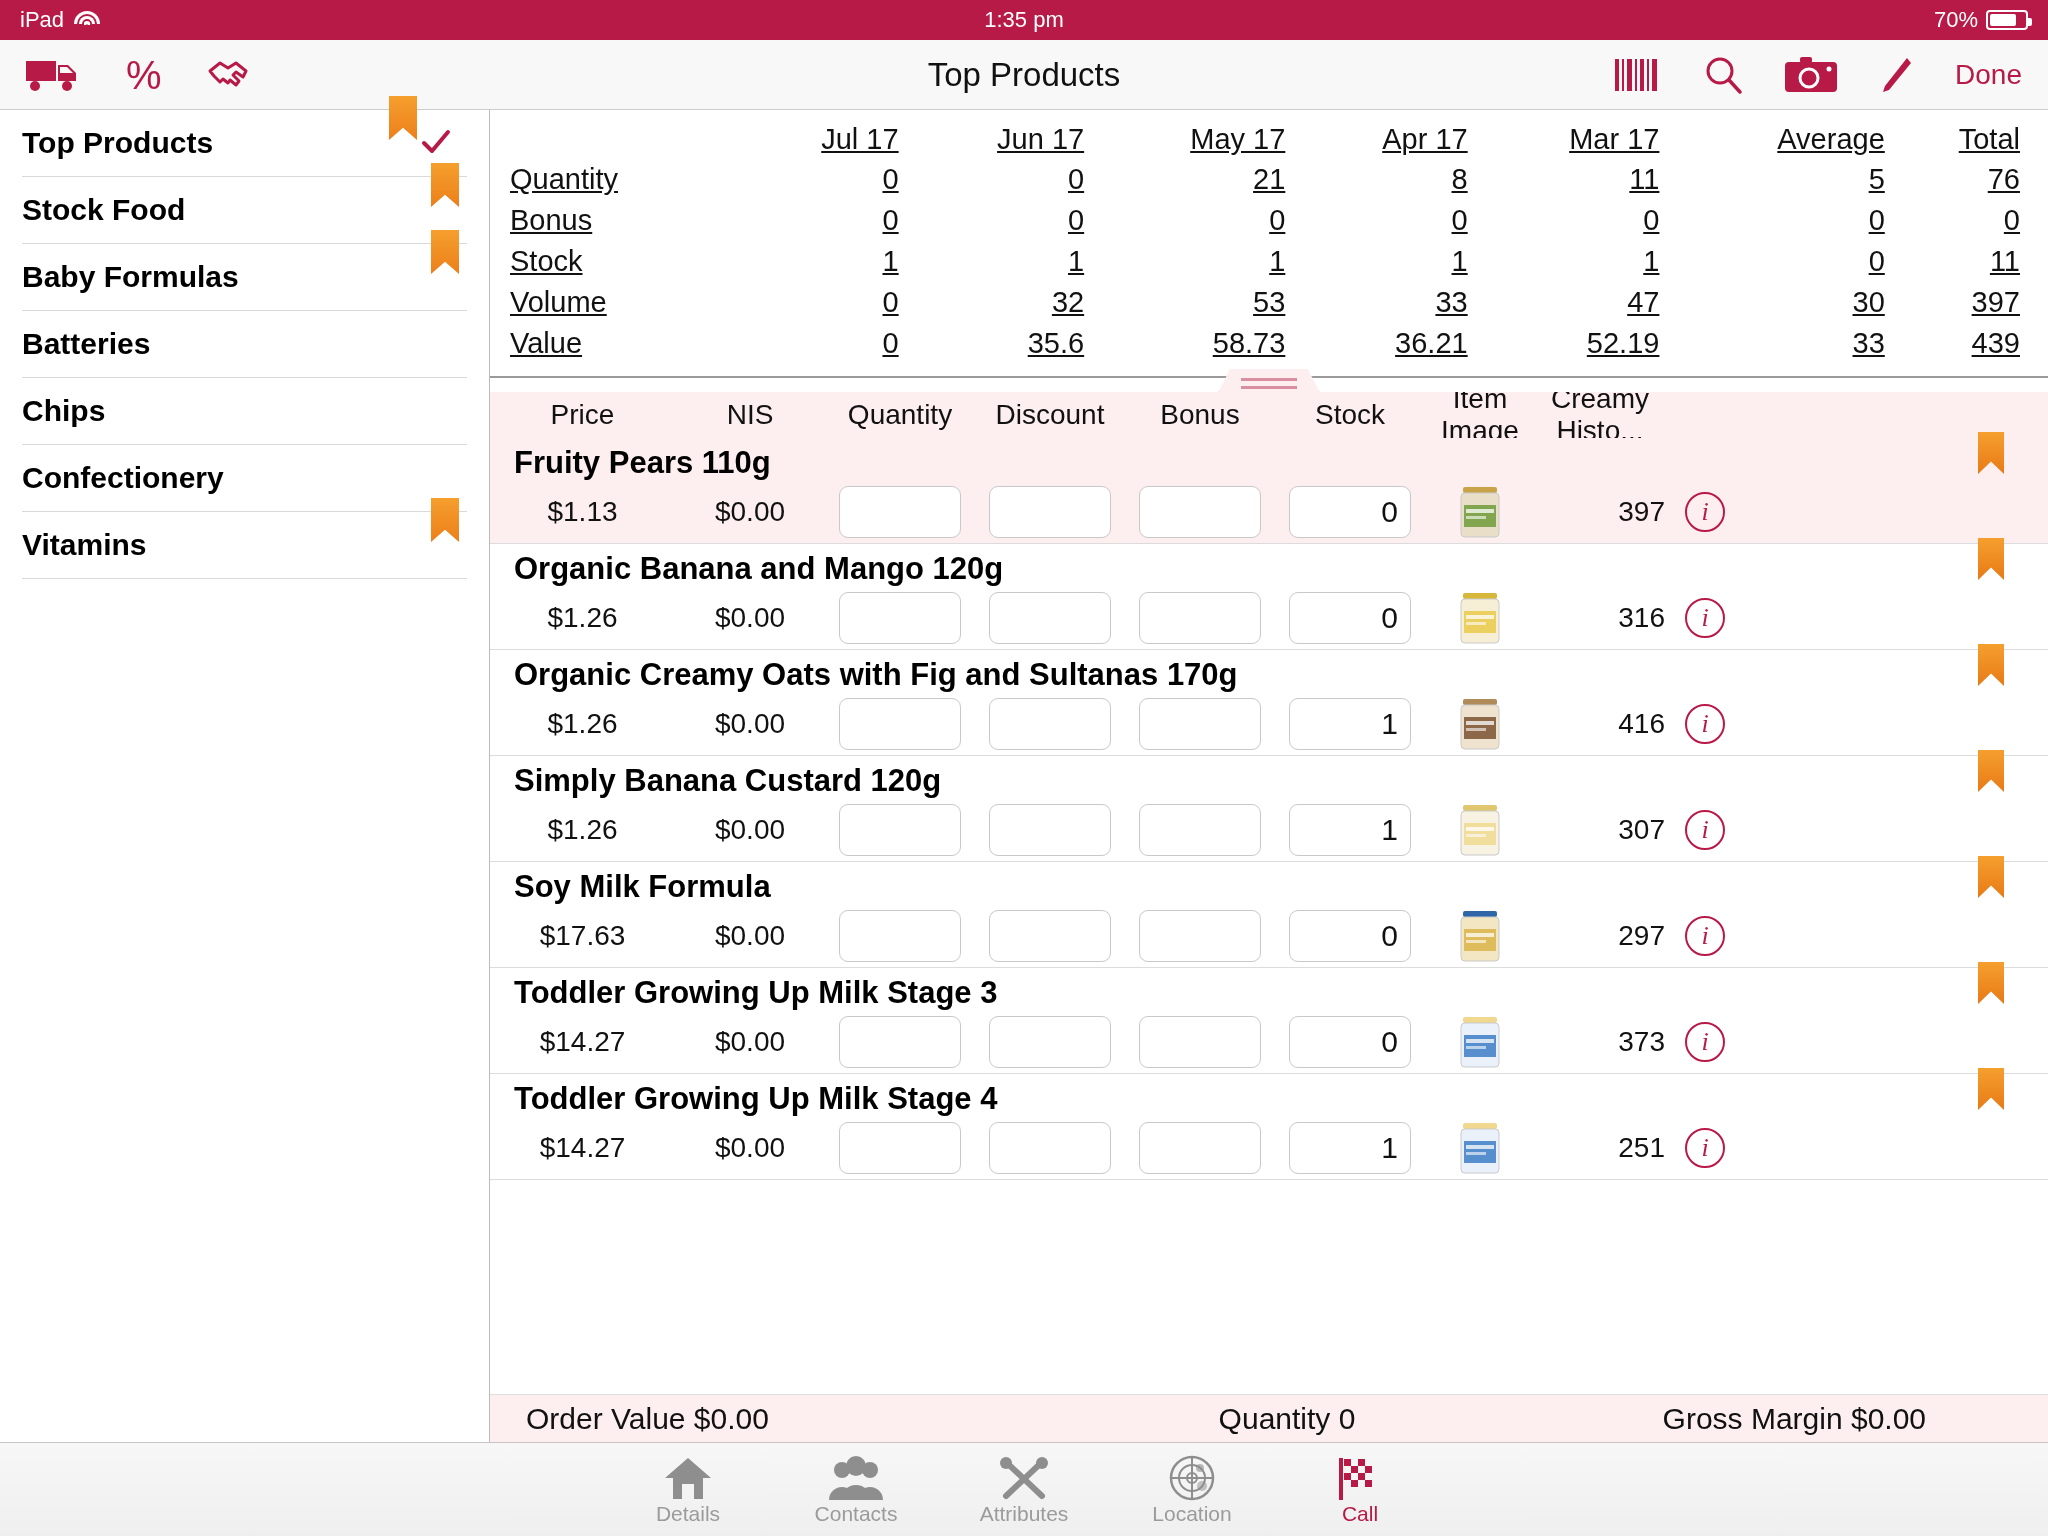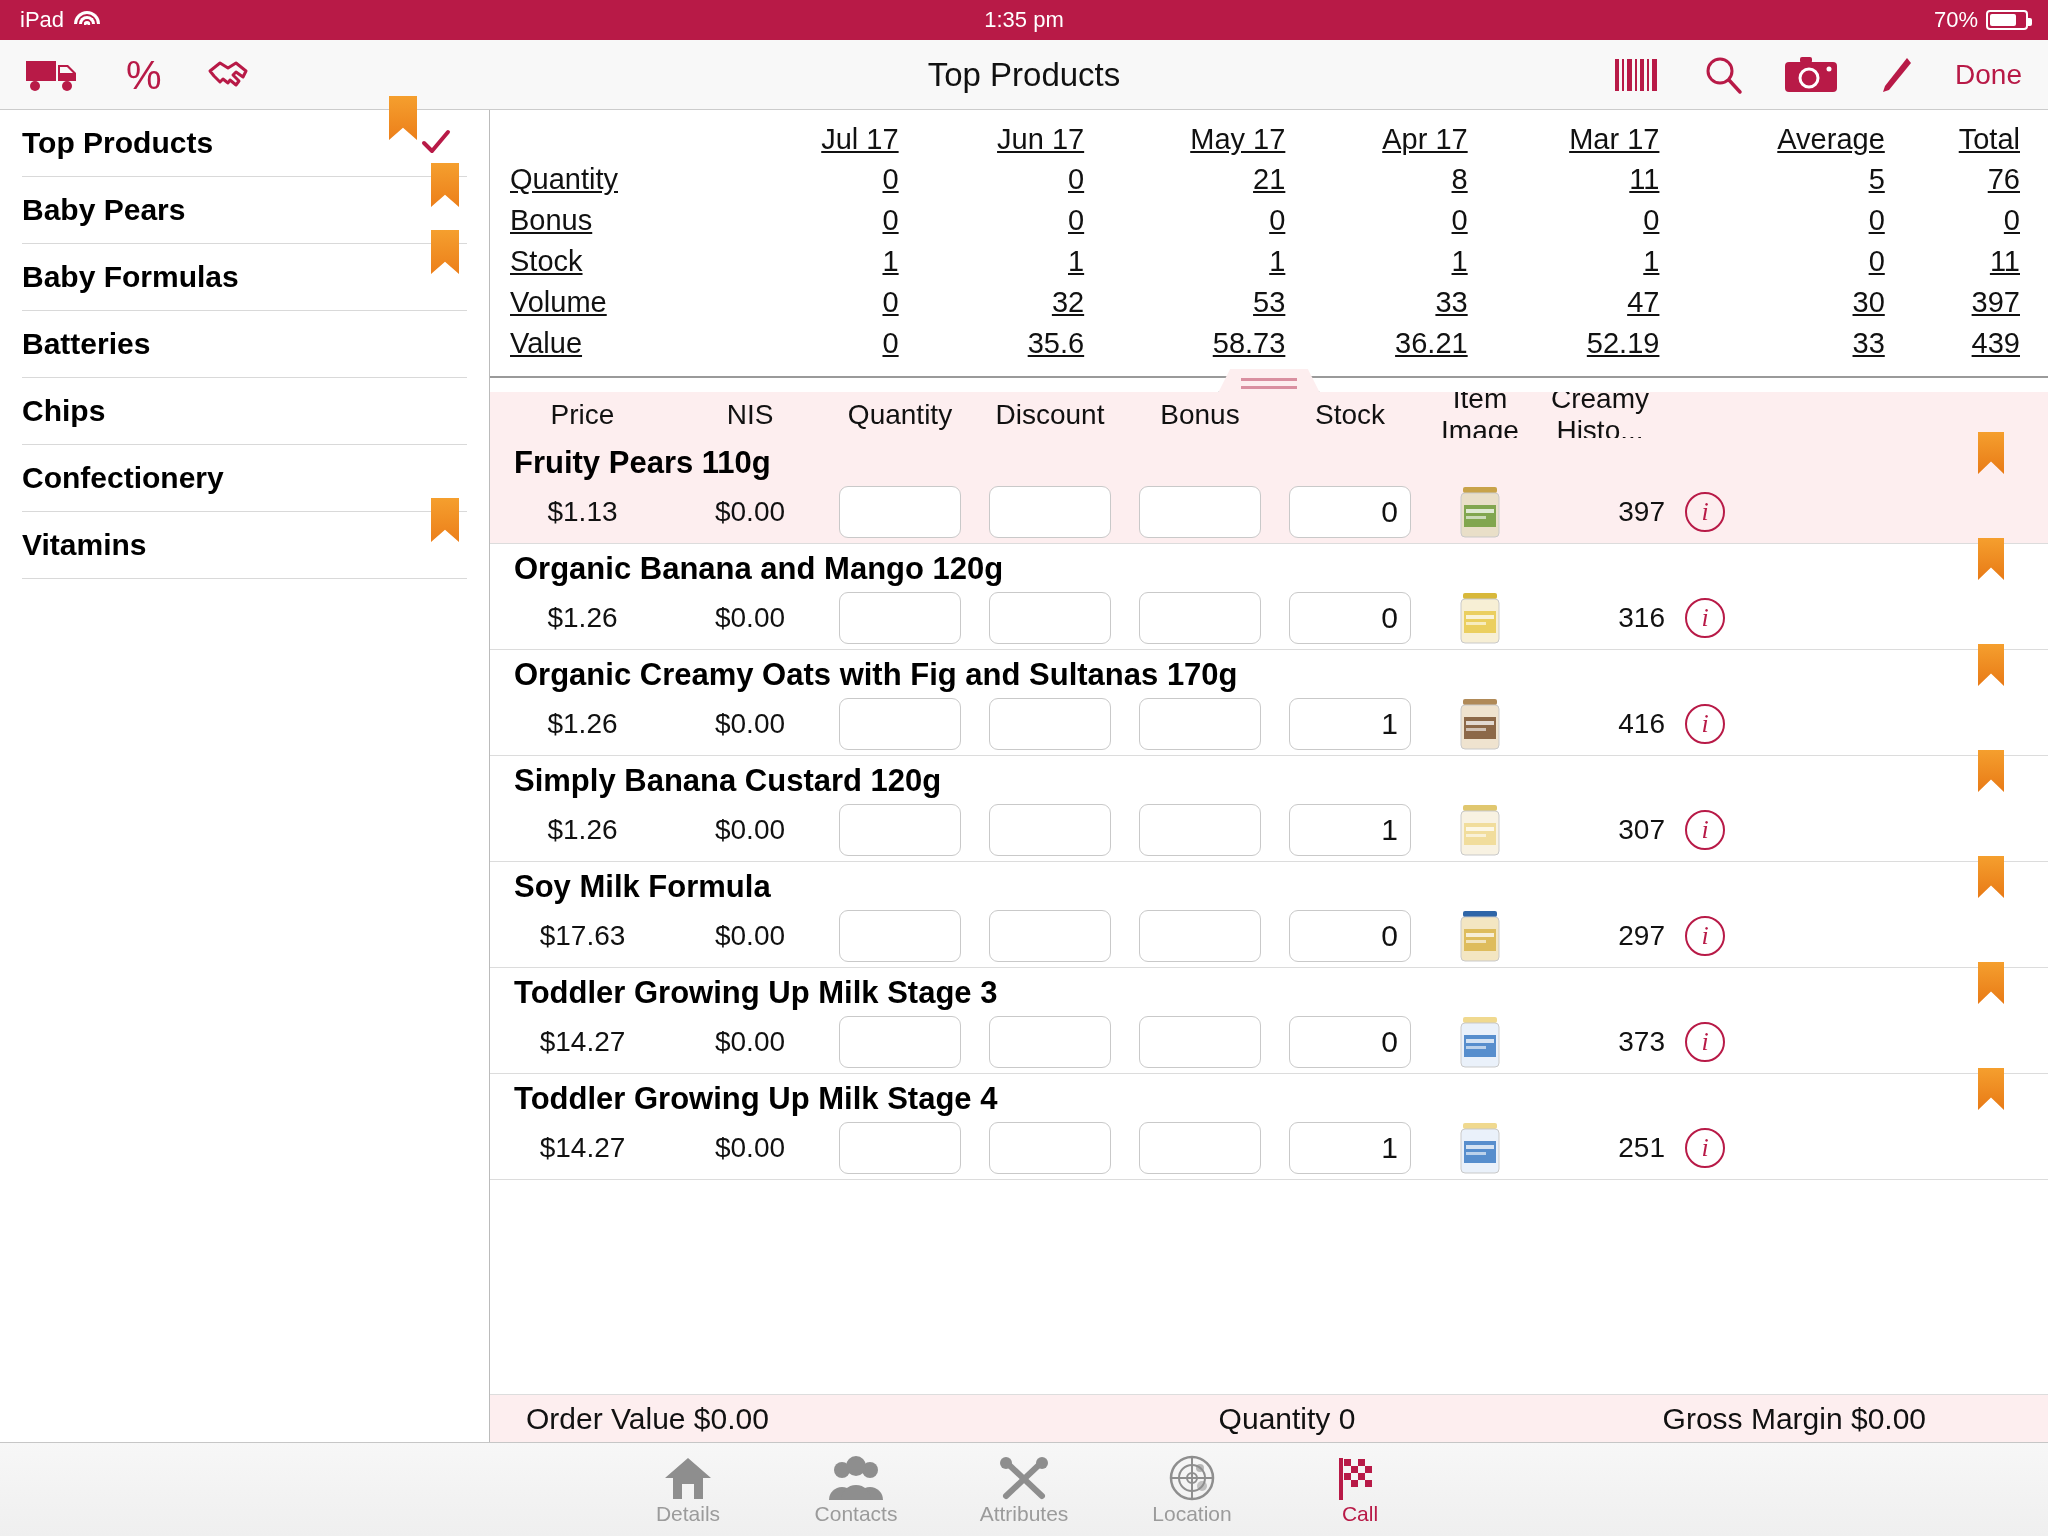--- a/index.html
+++ b/index.html
@@ -234,21 +234,21 @@
           <div class="side-item">
             <span class="side-label">Top Products</span>
             <span class="flag f-top" style=""></span>
             <span class="check">
               <svg width="30" height="30" viewBox="0 0 30 30">
                 <polyline points="3,15 11,23 27,4" fill="none" stroke="#b81a47" stroke-width="4" stroke-linecap="round" stroke-linejoin="round"></polyline>
               </svg>
             </span>
           </div>
           <div class="side-item">
-            <span class="side-label">Baby Pears</span>
+            <span class="side-label">Stock Food</span>
             <span class="flag" style="right:8px;"></span>
           </div>
           <div class="side-item">
             <span class="side-label">Baby Formulas</span>
             <span class="flag" style="right:8px;"></span>
           </div>
           <div class="side-item">
             <span class="side-label">Batteries</span>
           </div>
           <div class="side-item">

